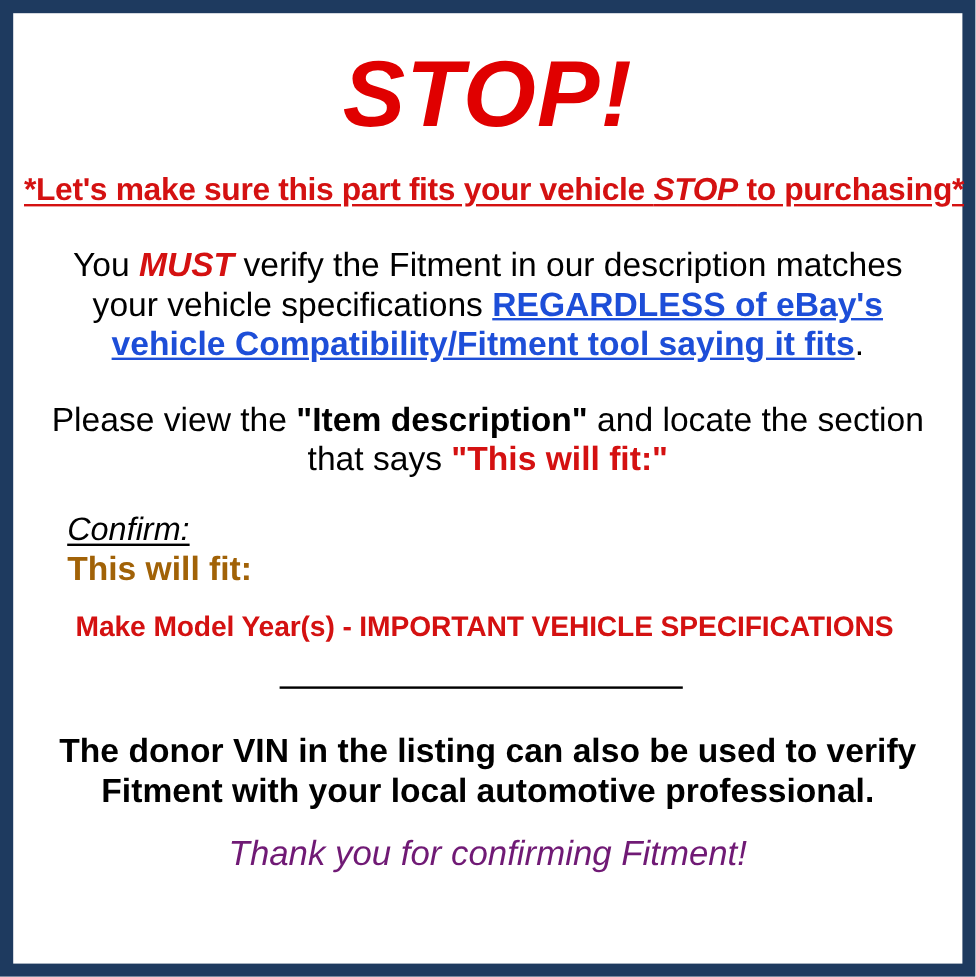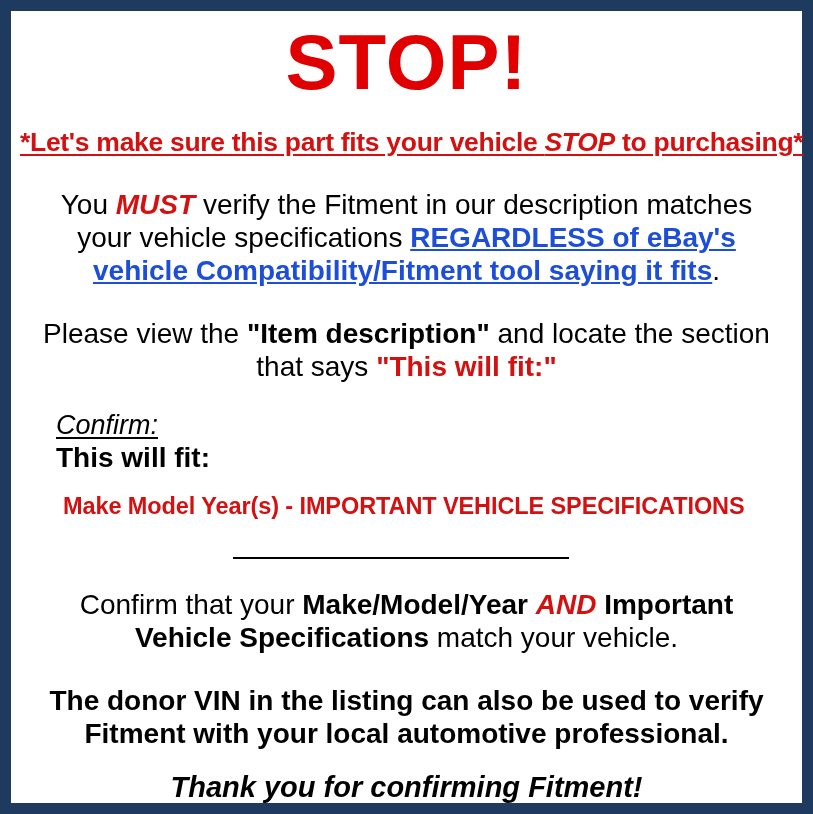--- a/index.html
+++ b/index.html
@@ -30,25 +30,26 @@
     padding: 0 9px;
     position: relative;
   }
 
   
   .headline {
     text-align: center;
     color: #e00000;
     font-family: "Liberation Sans", sans-serif;
     font-weight: bold;
+    font-style: italic;
     font-size: 78px;
     line-height: 1;
     letter-spacing: 1px;
     margin: 0;
-    padding-top: 12px;
+    padding-top: 28px;
     height: 92px;
   }
 
   
   .subtitle {
     text-align: center;
     color: #d41111;
     font-weight: bold;
     font-size: 26.5px;
     line-height: 1.1;
@@ -92,21 +93,21 @@
     color: #000000;
     font-size: 27px;
     font-style: italic;
     text-decoration: underline;
     text-underline-offset: 3px;
     line-height: 1.05;
     margin: 0;
     display: inline-block;
   }
   .example-fit {
-    color: #000000;
+    color: #a16207;
     font-weight: bold;
     font-size: 28px;
     line-height: 1.1;
     margin: 0;
     padding-top: 3px;
   }
   .example-spec {
     color: #d41111;
     font-weight: bold;
     font-size: 23.5px;
@@ -126,22 +127,22 @@
   .divider {
     display: inline-block;
     width: 336px;
     height: 0;
     border-top: 2px solid #000000;
   }
 
   
   .thanks {
     text-align: center;
-    color: #000000;
-    font-weight: bold;
+    color: #701a75;
+    font-weight: normal;
     font-style: italic;
     font-size: 29px;
     line-height: 1.1;
     margin: 0;
     padding-top: 22px;
   }
 </style>
 </head>
 <body>
 
@@ -169,22 +170,19 @@
         <span class="example-label">Confirm:</span>
       </div>
       <div class="example-fit">This will fit:</div>
       <div class="example-spec">Make Model Year(s) - IMPORTANT VEHICLE SPECIFICATIONS</div>
     </div>
 
     <div class="divider-wrap">
       <span class="divider"></span>
     </div>
 
-    <div class="para p-confirm">
-      <span>Confirm that your </span><span class="kb">Make/Model/Year</span><span> </span><span class="rbiu">AND</span><span> </span><span class="kb">Important Vehicle Specifications</span><span> match your vehicle.</span>
-    </div>
 
     <div class="para p-vin">The donor VIN in the listing can also be used to verify Fitment with your local automotive professional.</div>
 
     <div class="thanks">Thank you for confirming Fitment!</div>
 
   </div>
 </div>
 
 </body></html>

